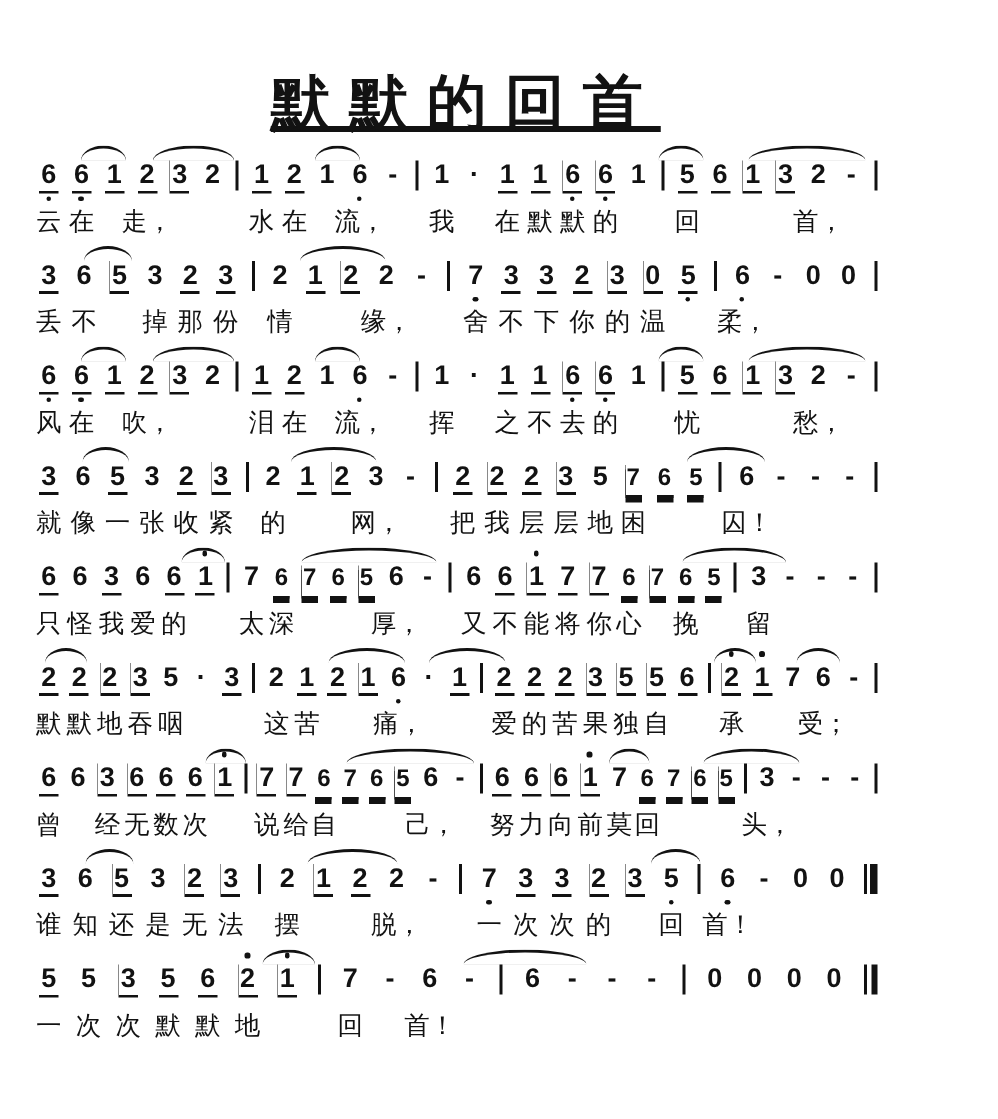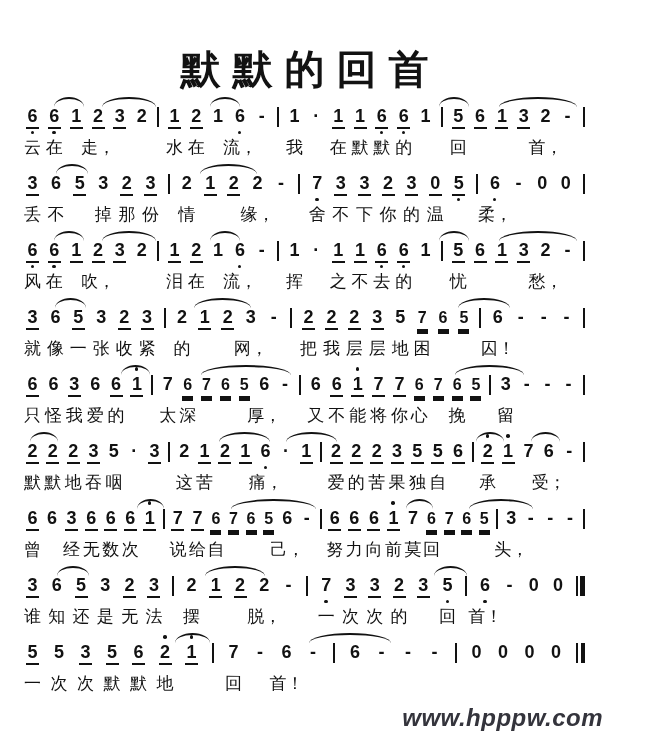--- a/index.html
+++ b/index.html
@@ -1,17 +1,17 @@
 <!DOCTYPE html>
 <html><head>
 <meta charset="utf-8">
 <style>
   html,body{margin:0;padding:0;background:#ffffff;}
   .page{position:relative;width:609px;height:746px;background:#fff;overflow:hidden;
-        color:#121212;font-family:"Liberation Sans",sans-serif;}
+        color:#121212;font-family:"Liberation Sans",sans-serif;text-decoration:underline;}
   .title{margin:0;padding-top:46px;text-align:center;font-family:"DejaVu Serif",serif;
          font-weight:bold;font-size:40px;line-height:46px;letter-spacing:12px;text-indent:12px;}
   .meta{display:flex;justify-content:space-between;align-items:flex-end;
         padding:6px 26px 0 26px;}
   .key{font-family:"DejaVu Sans Mono",monospace;font-size:15px;font-weight:bold;}
   .credit{font-size:16px;}
   .score{padding:4px 24px 0 26px;}
   .tokens{position:relative;display:flex;justify-content:space-between;
           align-items:flex-start;height:58px;padding-top:9px;}
   .tok{position:relative;text-align:center;}
@@ -955,14 +955,13 @@
         <span class="tok">
           <span class="note"><span class="g">0</span></span>
         </span>
         <span class="tok">
           <span class="note"><i class="bl"></i><i class="bl thick"></i></span>
         </span>
         <div class="arc" style="left: 148.5px; width: 35px;"></div>
         <div class="arc" style="left: 282.5px; width: 82px;"></div>
       </div>
     </div>
-  <div class="watermark">www.hpppw.com</div>
 </div>
 
 </body></html>

